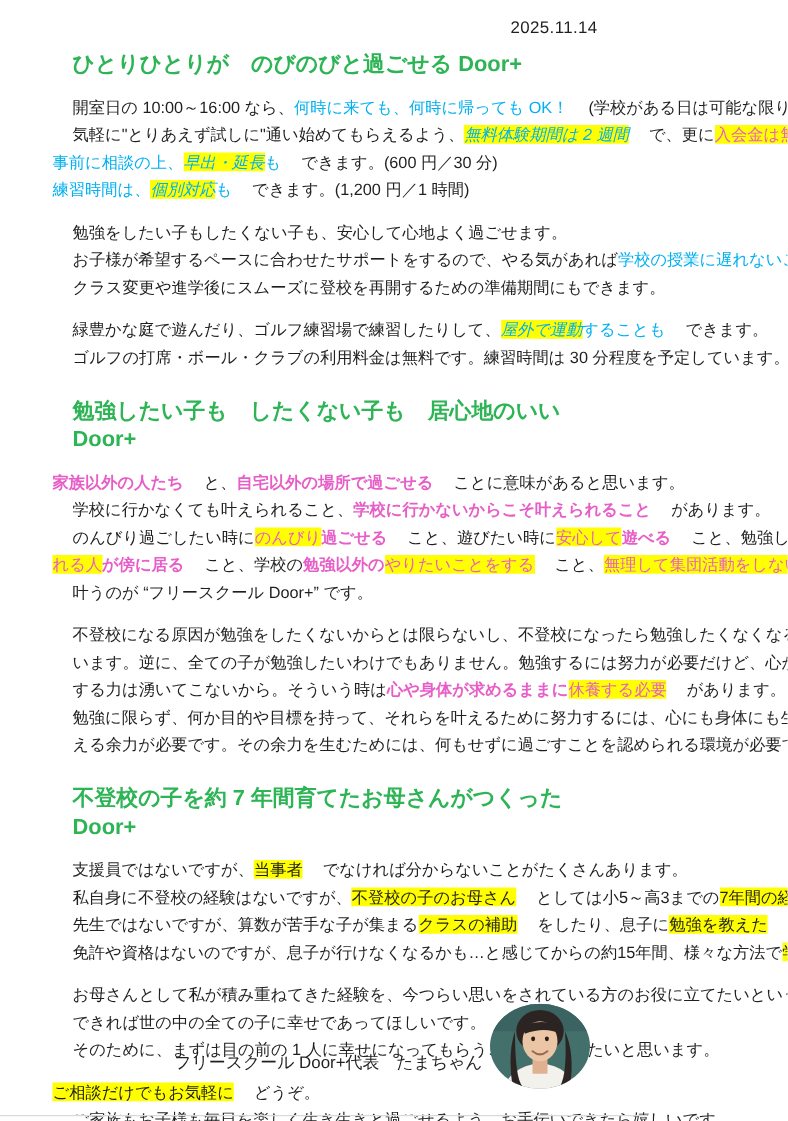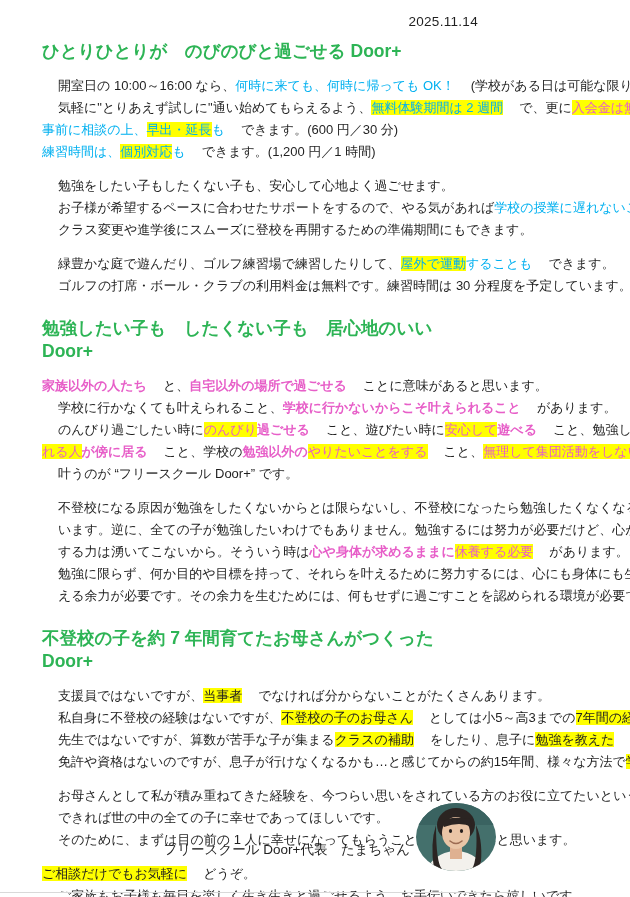--- a/index.html
+++ b/index.html
@@ -24,43 +24,43 @@
     padding:13px 40px 0 42px;
     position:relative;
   }
   .date-row{
     text-align:right;
     font-size:13.5px;
     line-height:18px;
     letter-spacing:.3px;
   }
   .section-heading{
-    margin:20px 0 9px 0;
+    margin:20px 0 9px 16px;
     font-size:17.5px;
     line-height:23px;
     font-weight:700;
     color:var(--green);
   }
   .section-heading.first{margin-top:9px;}
   .para{margin:12px 0 0 0;}
   .section > .para:first-of-type{margin-top:0;}
   .line{
     font-size:13px;
     line-height:22px;
     white-space:nowrap;
   }
   .seg-k{color:var(--ink);margin-left:16px;}
   .seg-c{color:var(--cyan);}
   .seg-m{color:var(--magenta);font-weight:bold;}
   .seg-hk{color:var(--ink);background:var(--hl);}
-  .seg-hc{color:var(--cyan);background:var(--hl);}
+  .seg-hc{color:var(--cyan);background:var(--hl);font-style:italic;}
   .seg-hm{color:var(--magenta);background:var(--hl);margin-top:19px;}
   .footer-row{
     position:absolute;
-    left:42px;right:28px;bottom:24px;
+    left:42px;right:52px;bottom:24px;
     height:70px;
   }
   .signature{
     position:absolute;
     right:80px;bottom:14px;
     font-size:13.5px;
     color:var(--ink);
     white-space:nowrap;
   }
   .photo{

